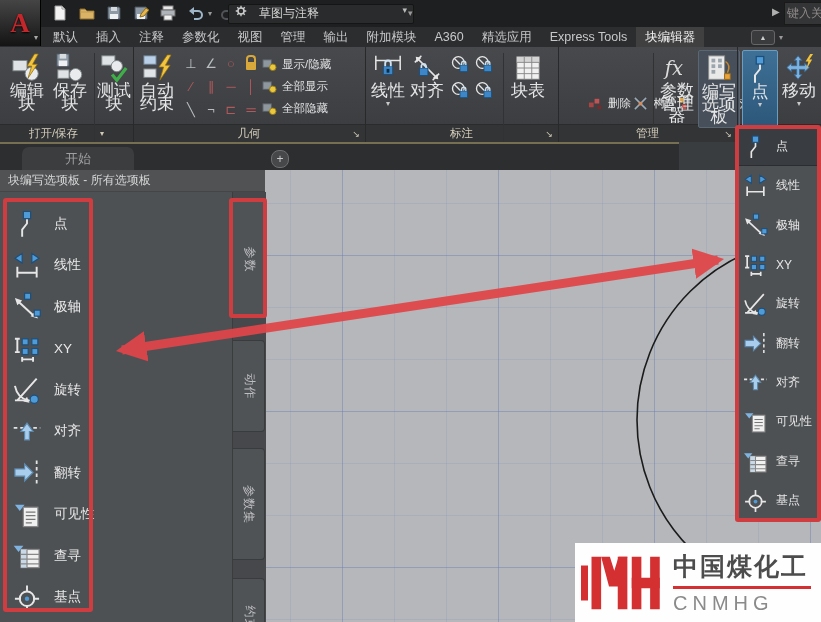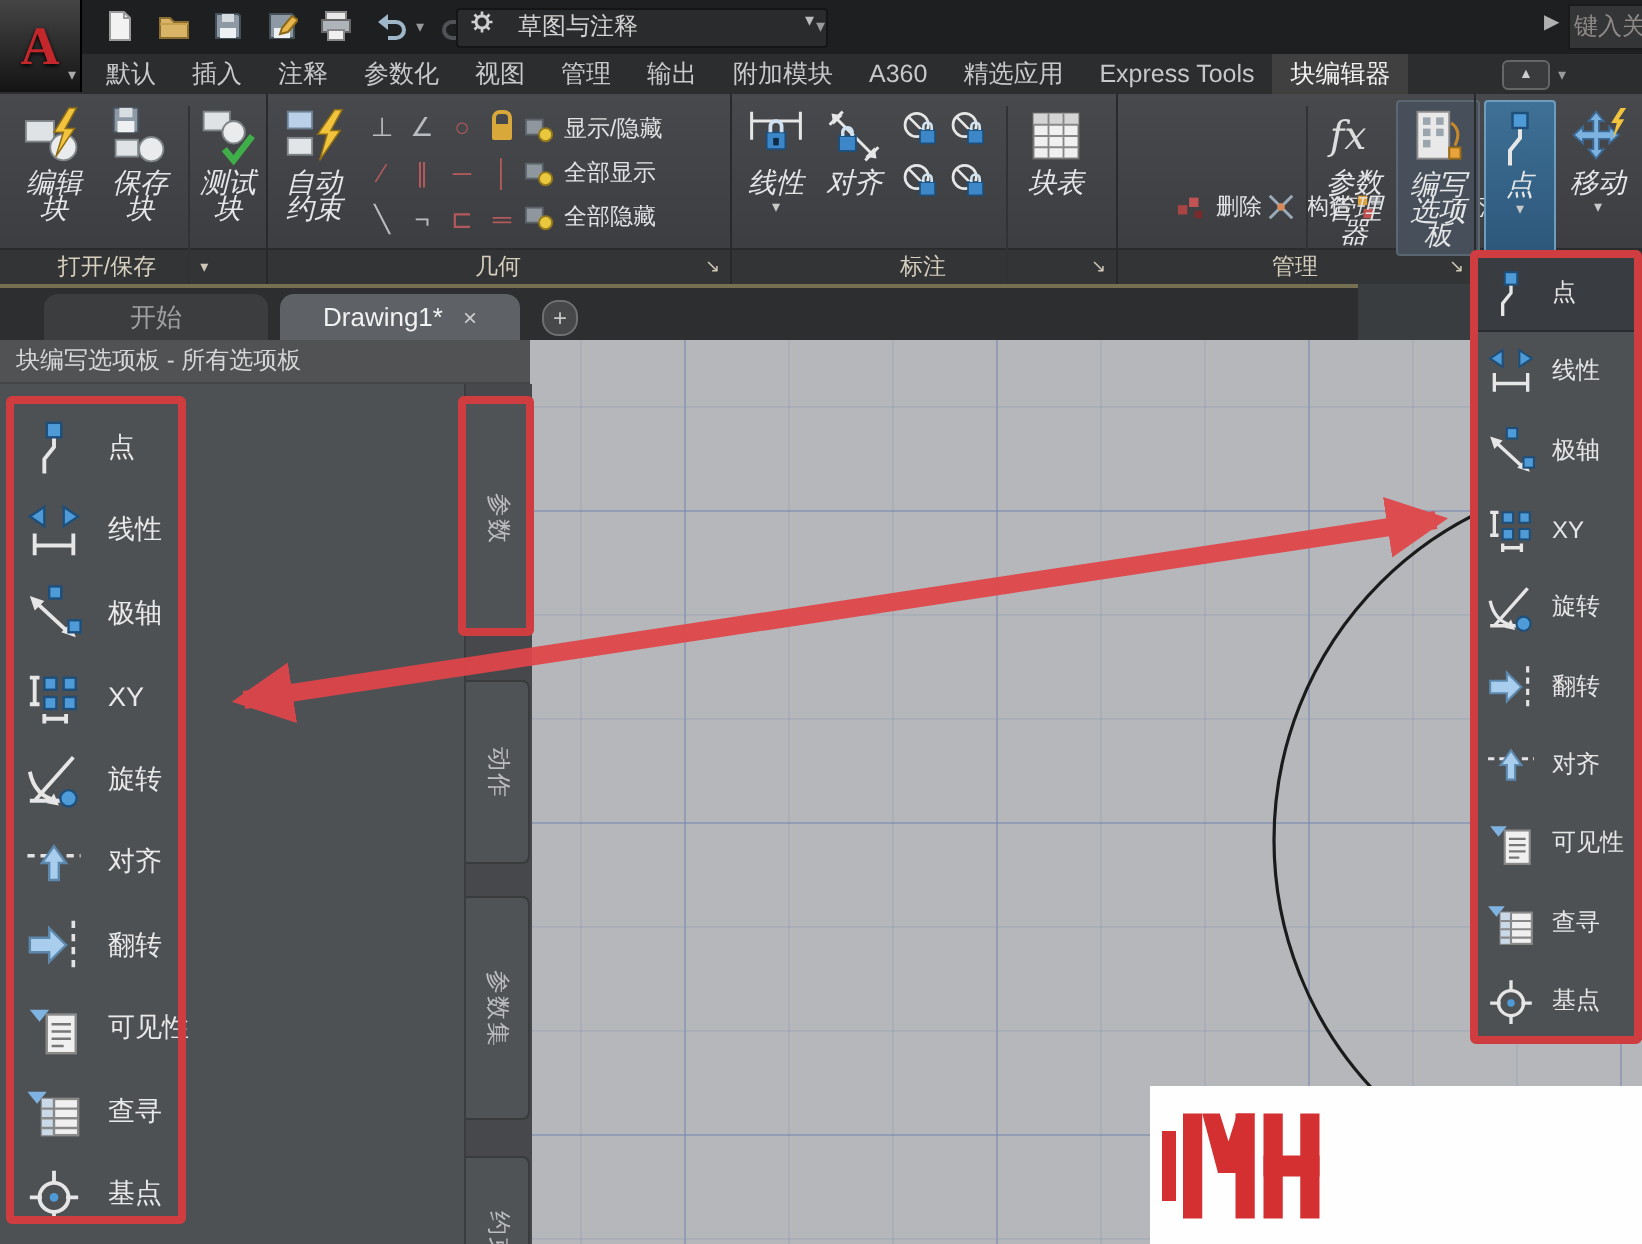--- a/index.html
+++ b/index.html
@@ -41,21 +41,21 @@
   
   #ribbon{position:absolute;left:0;top:47px;width:821px;height:95px;background:linear-gradient(#47494c,#393b3e);}
   #ribbon .strip{position:absolute;left:0;bottom:0;width:821px;height:17px;background:#323436;border-top:1px solid #2a2b2d;}
   .pdiv{position:absolute;top:0;bottom:0;width:1px;background:#28292b;}
   .gdiv{position:absolute;top:6px;height:112px;width:1px;background:#303234;}
   .plabel{position:absolute;bottom:0;height:17px;display:flex;align-items:center;justify-content:center;
           font-size:11.5px;color:#d6cfbd;gap:22px;}
   .plabel .lnch{position:absolute;right:5px;font-size:9px;color:#cfc8b6;}
   .plabel .dd{font-size:8px;color:#cfc8b6;}
   .bigbtn{position:absolute;top:3px;height:76px;display:flex;flex-direction:column;align-items:center;}
-  .bigbtn .lab{font-size:14px;line-height:12.5px;color:#e4e5e6;text-align:center;white-space:pre-line;margin-top:2px;font-style:italic;}
+  .bigbtn .lab{font-size:17px;line-height:12.5px;color:#e4e5e6;text-align:center;white-space:pre-line;margin-top:2px;}
   .bigbtn svg{width:30px;height:30px;margin-top:3px;}
   .bigbtn .dd{font-size:8px;color:#c9c9c9;margin-top:1px;}
   .bigbtn.blue{background:linear-gradient(#3f7096,#2c577a);border:1px solid #6e9cbd;border-radius:2px;}
   .bigbtn.hl{background:#47505a;border:1px solid #5a6671;border-radius:2px;}
   .smallrow{display:flex;align-items:center;gap:5px;height:22px;}
   .smallrow svg{width:15px;height:15px;}
   .smallrow .lab{font-size:11.5px;color:#e0e1e2;white-space:nowrap;}
   #geo-toggles{position:absolute;left:262px;top:6px;display:flex;flex-direction:column;}
   #manage-rows{position:absolute;left:588px;top:5px;display:flex;gap:2px;margin-top:40px;}
   .cgrid{position:absolute;left:181px;top:5px;width:80px;display:grid;grid-template-columns:repeat(4,20px);grid-auto-rows:23px;}
@@ -594,24 +594,20 @@
         </svg>
       <span class="lab">移动</span>
       <span class="dd">▾</span>
     </div>
   </div>
 
   <div id="filetabs">
     <div class="ftab" id="ftab-start">
       <span>开始</span>
     </div>
-    <div class="ftab" id="ftab-drawing">
-      <span>Drawing1*</span>
-      <span class="x">×</span>
-    </div>
     <div id="ftab-plus">+</div>
   </div>
 
   <div id="canvas"></div>
   <svg id="circle-svg">
     <circle cx="554" cy="250" r="182" fill="none" stroke="#1b1b1b" stroke-width="1.6"></circle>
   </svg>
 
   <div id="palette-title">
     <span>块编写选项板 - 所有选项板</span>
@@ -784,20 +780,25 @@
       <g fill="#d43032">
         <rect x="0" y="16" width="8" height="40"></rect>
         <rect x="12" y="6" width="11" height="60"></rect>
         <polygon points="23,6 33,6 38,22 43,6 53,6 44,40 32,40"></polygon>
         <rect x="42" y="6" width="11" height="60"></rect>
         <rect x="58" y="6" width="11" height="60"></rect>
         <rect x="79" y="6" width="11" height="60"></rect>
         <rect x="58" y="30" width="32" height="12"></rect>
       </g>
     </svg>
+    <div id="wm-text">
+      <span class="cn">中国煤化工</span>
+      <span class="bar"></span>
+      <span class="en">CNMHG</span>
+    </div>
   </div>
 
   <div class="redbox" id="box-left"></div>
   <div class="redbox" id="box-param"></div>
   <div class="redbox" id="box-right"></div>
 
   <svg id="arrow-svg">
     <defs>
       <marker id="ah" viewBox="0 0 10 10" refX="8" refY="5" markerWidth="3.4" markerHeight="3.6" orient="auto-start-reverse">
         <path d="M0 0L10 5 0 10z" fill="#e14549"></path>

